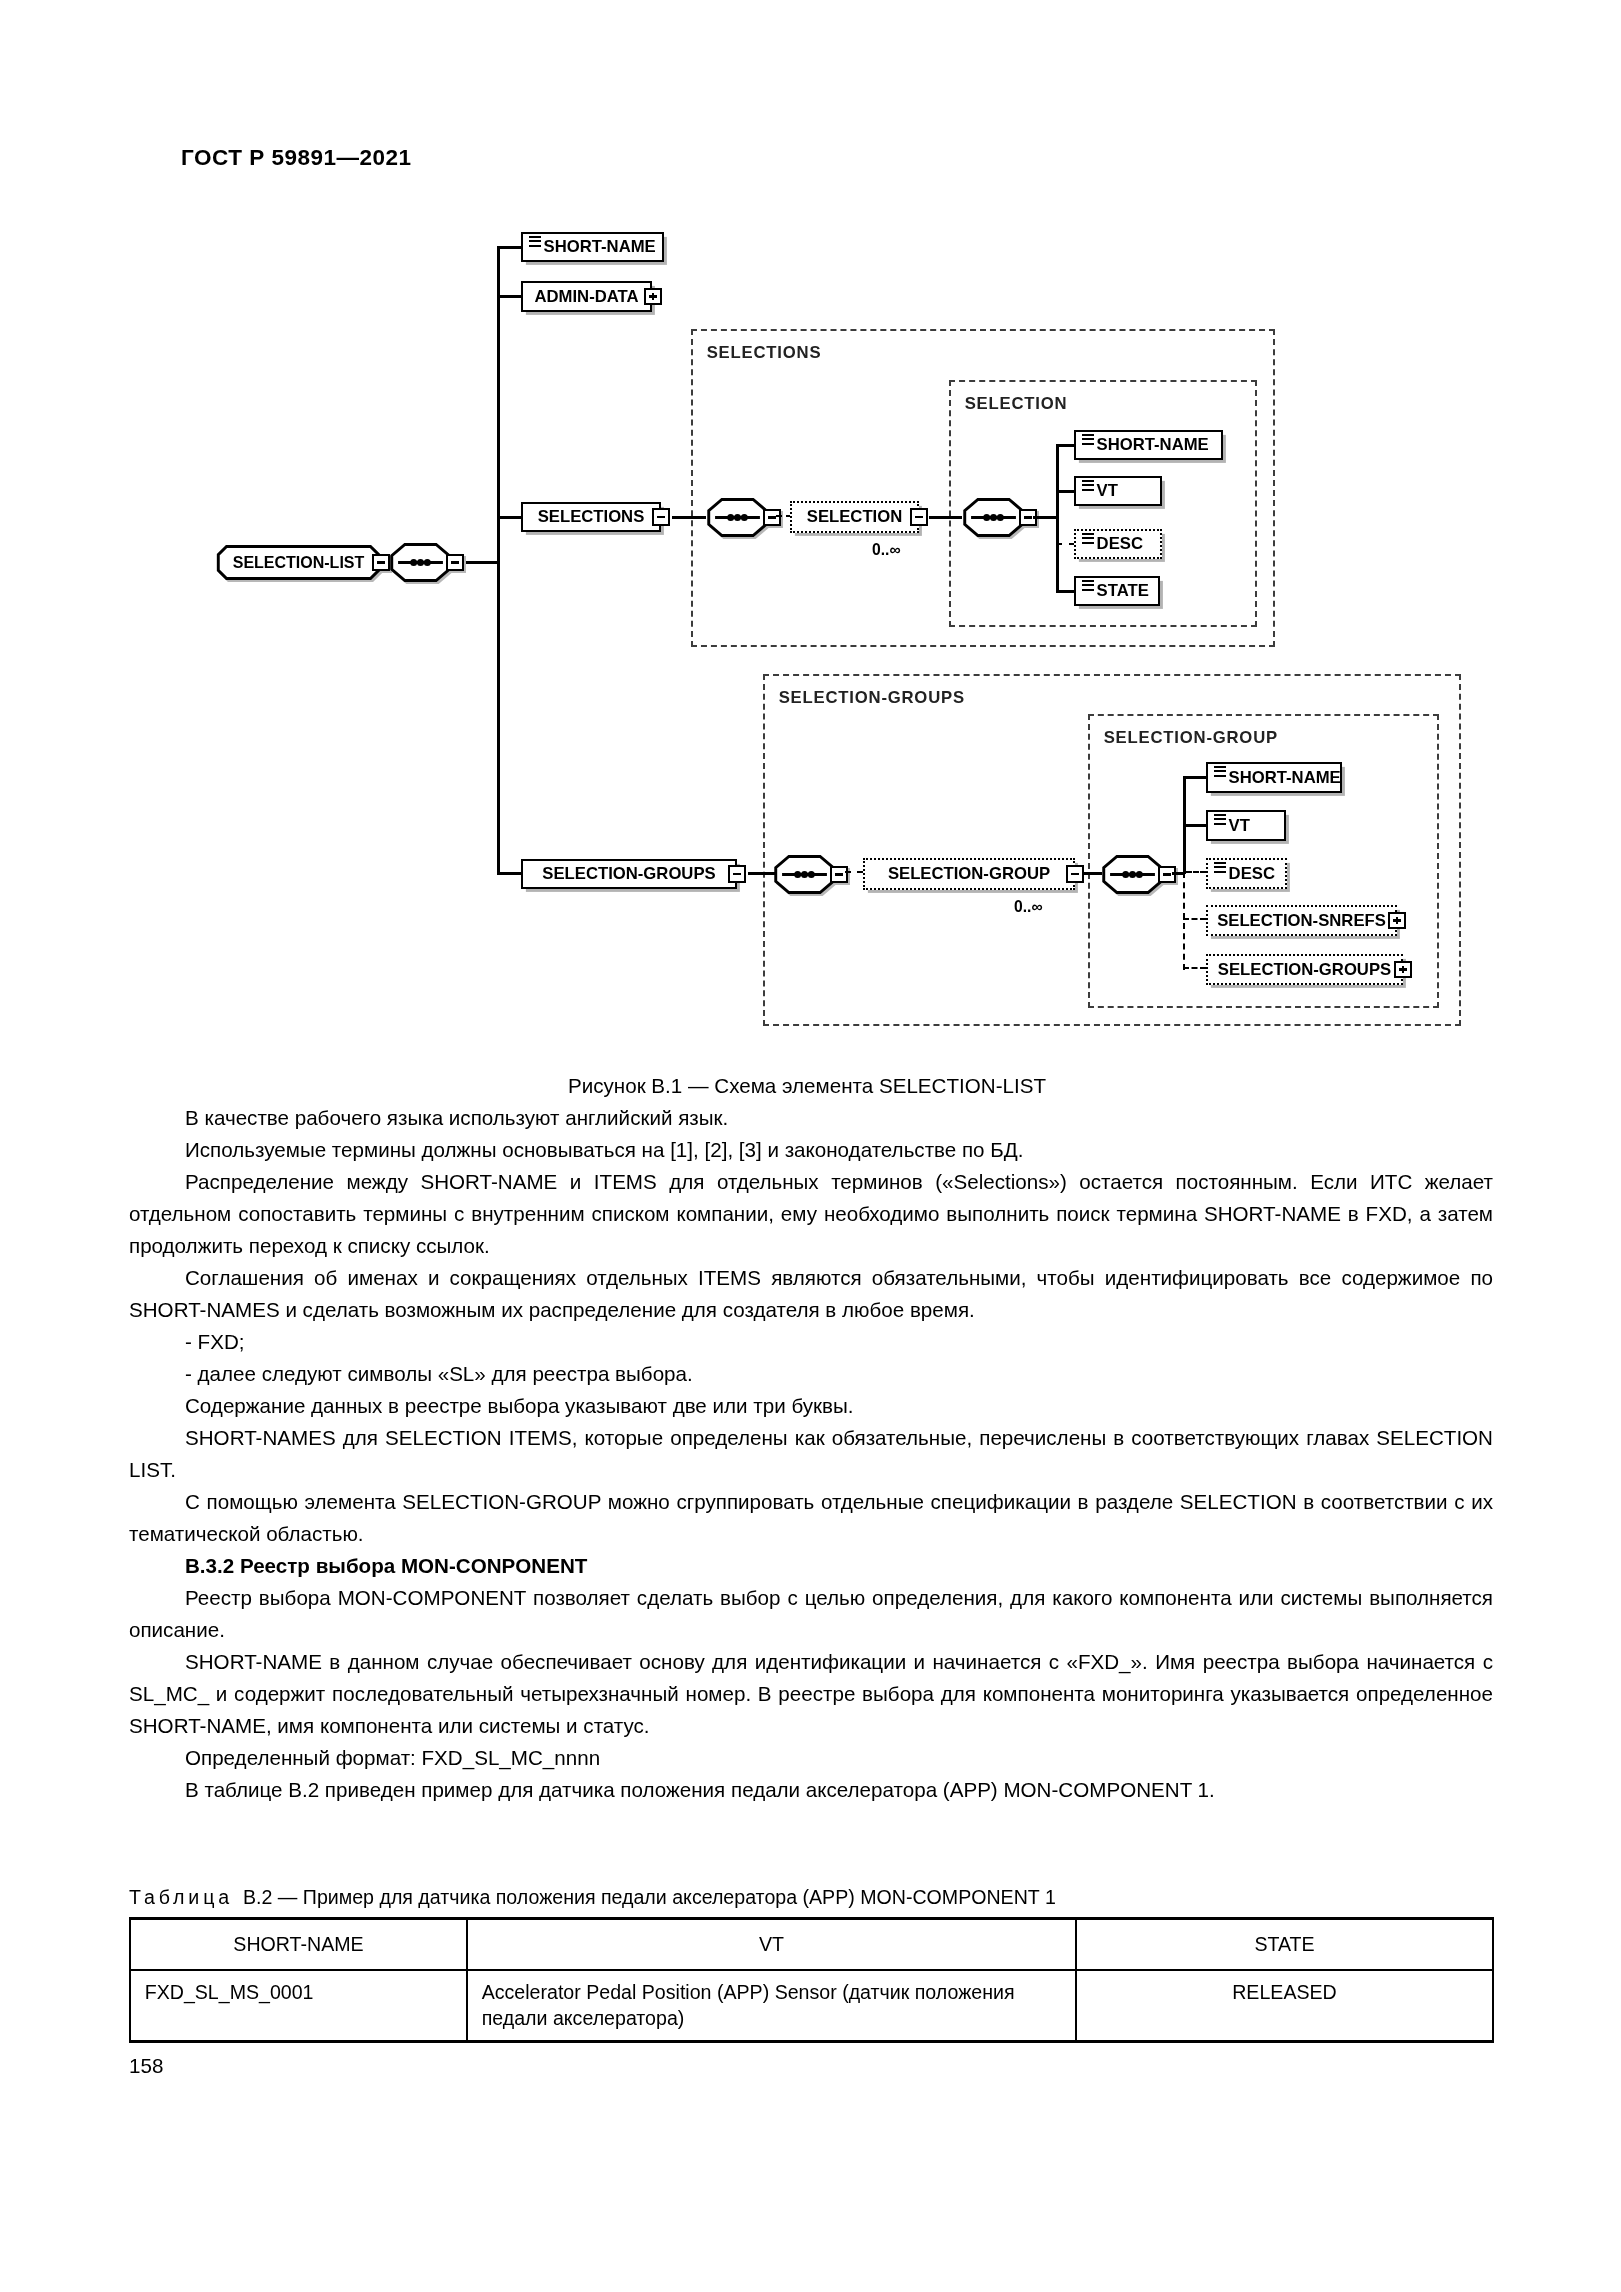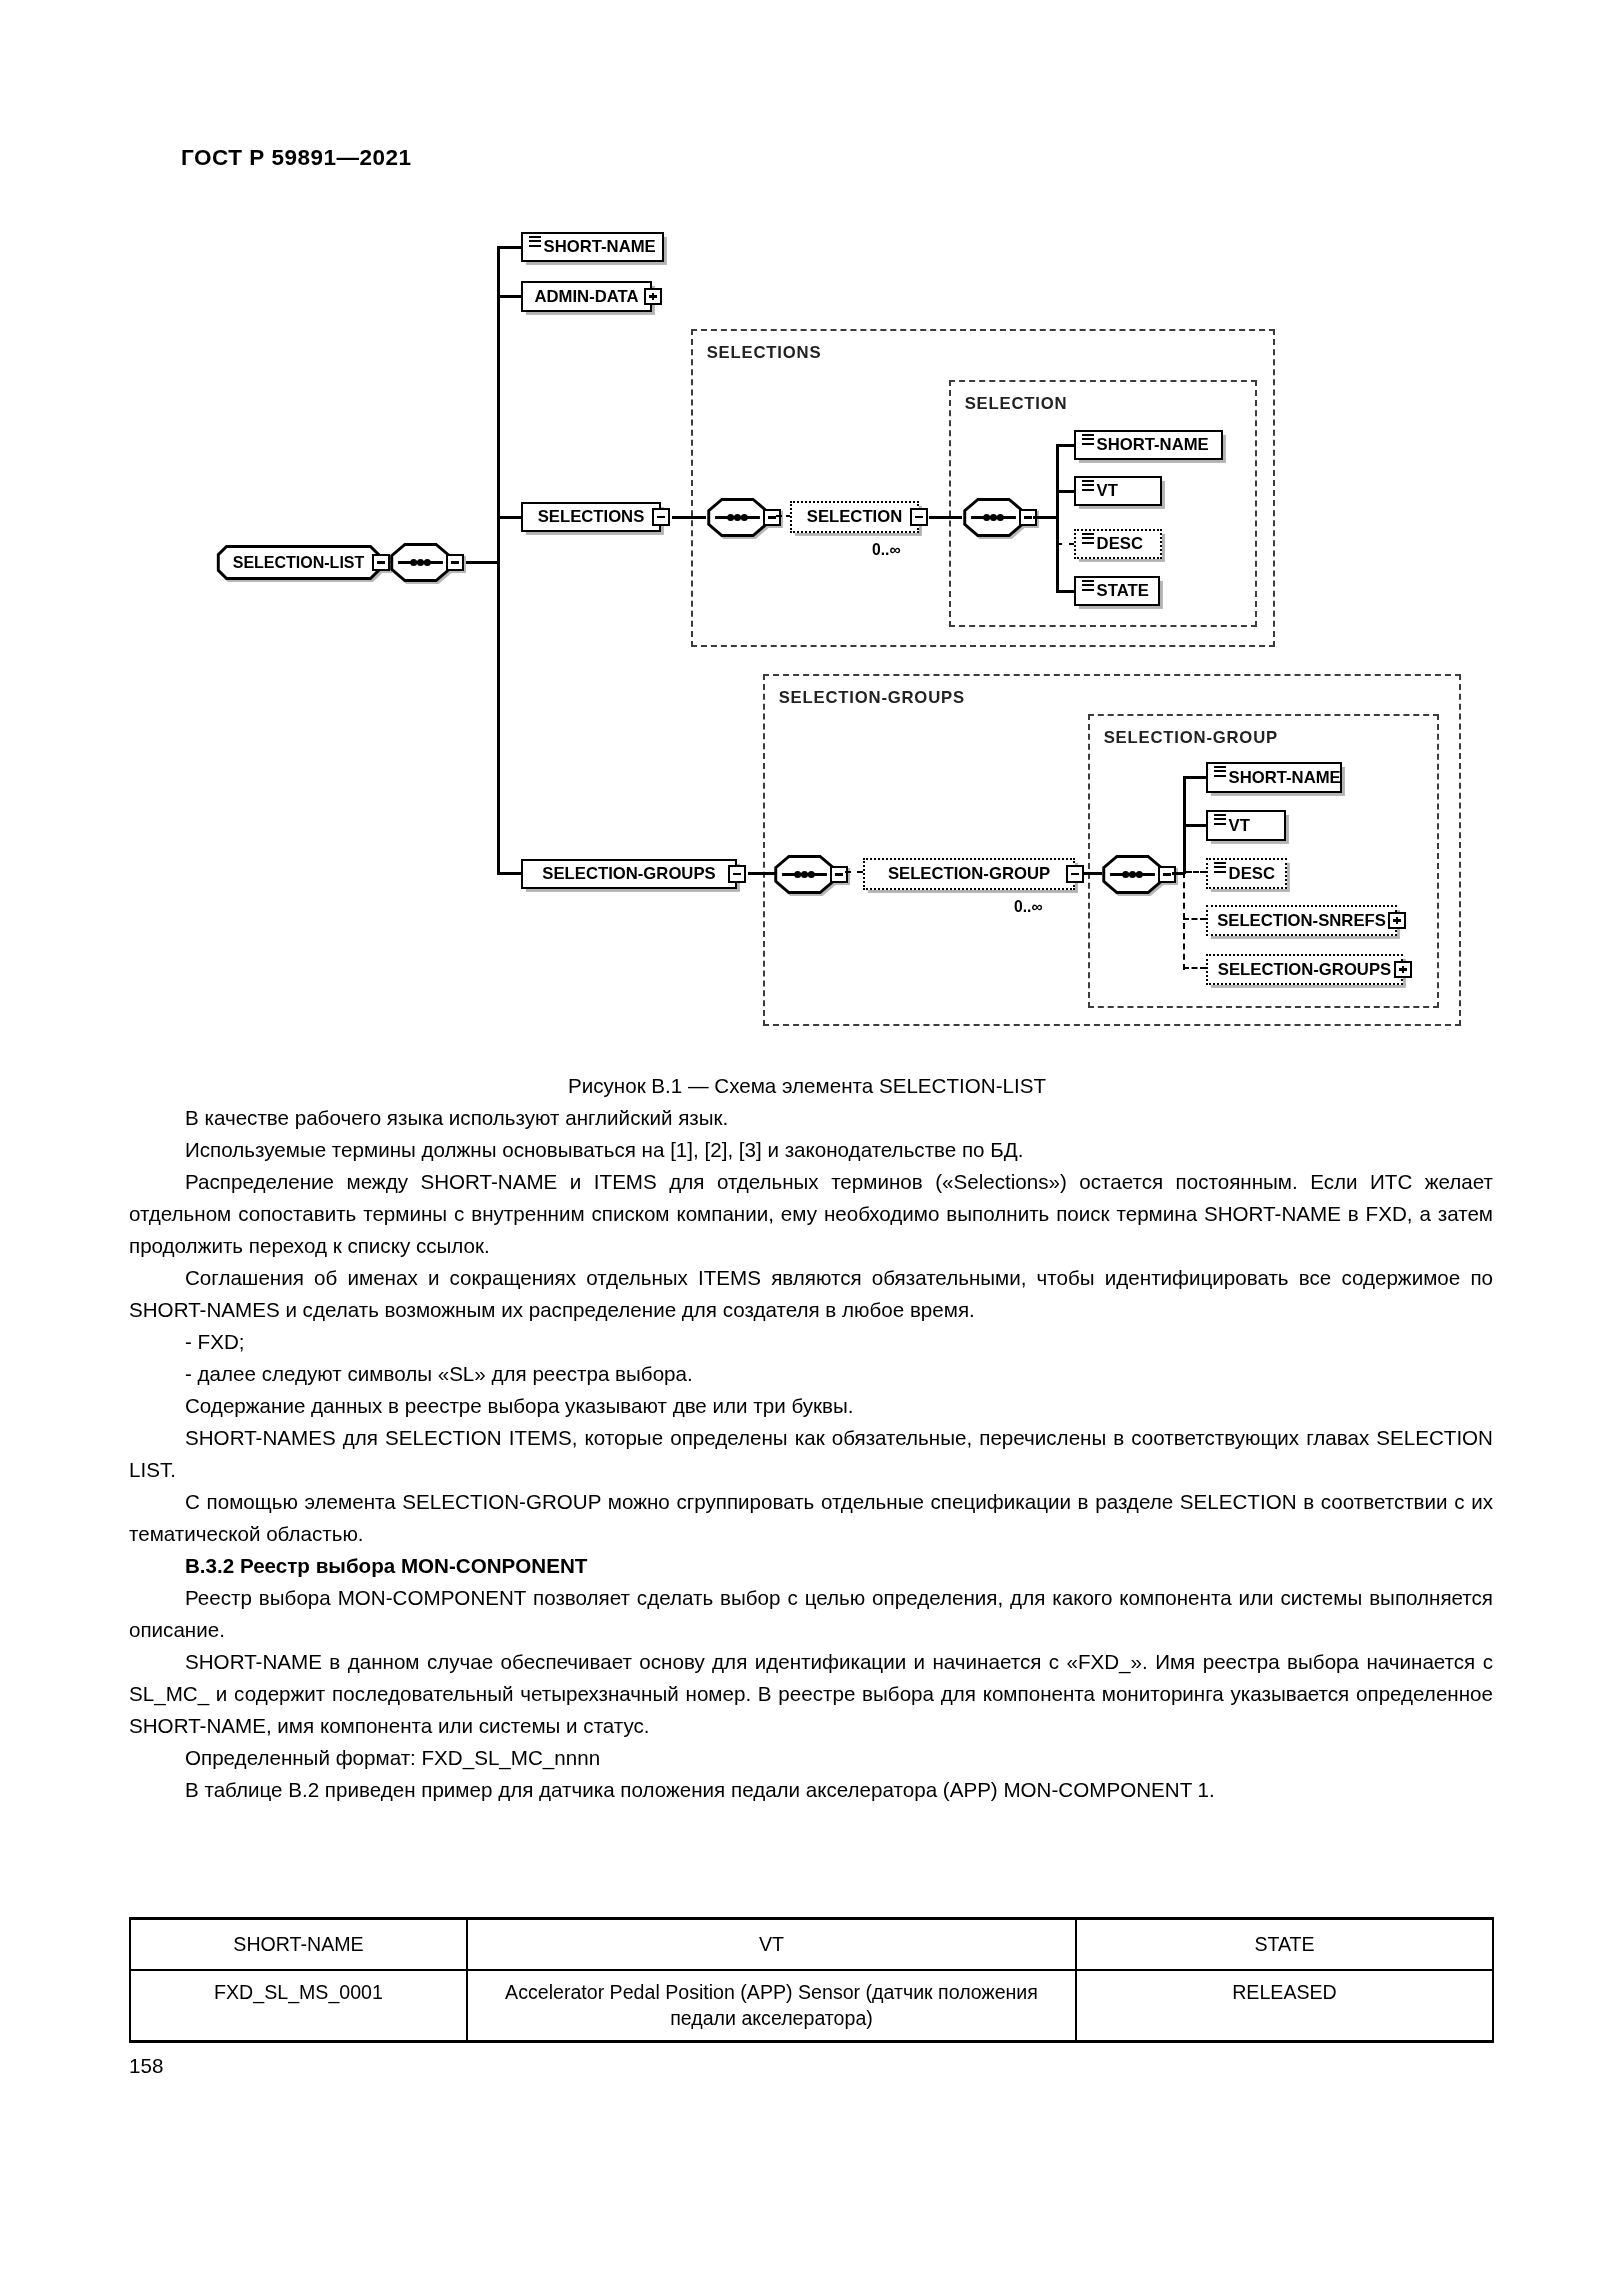--- a/index.html
+++ b/index.html
@@ -42,21 +42,21 @@
   .body-text{position:absolute;left:129px;top:1102px;width:1364px;}
   .body-text p{margin:0;font-size:20.6px;line-height:32px;text-align:justify;text-indent:56px;}
   .body-text p.h{font-weight:bold;text-align:left;}
 
   
   .tbl-caption{position:absolute;left:129px;top:1886px;width:1364px;font-size:19.6px;}
   .tbl-caption .tword{letter-spacing:3.9px;margin-right:9.8px;}
   .data-table{position:absolute;left:129px;top:1917px;width:1364px;border-collapse:collapse;
               table-layout:fixed;font-size:19.6px;}
   .data-table{border-top:3.9px solid #000;border-bottom:3.9px solid #000;}
-  .data-table th,.data-table td{border:2px solid #000;border-top:none;border-bottom:none;text-align:center;}
+  .data-table th,.data-table td{border:2px solid #000;border-top:none;border-bottom:none;}
   .data-table th{border-bottom:2px solid #000;font-weight:normal;text-align:center;
                  height:45px;padding:2px 7.8px;}
   .data-table td{vertical-align:top;padding:7.8px 13.7px;line-height:26.5px;}
   .data-table td.c{text-align:center;}
   .data-table tr,.data-table th:first-child,.data-table td:first-child{border-left:2px solid #000;}
   .data-table th:last-child,.data-table td:last-child{border-right:2px solid #000;}
 </style>
 </head>
 <body>
 
@@ -251,20 +251,23 @@
     <p>Содержание данных в реестре выбора указывают две или три буквы.</p>
     <p>SHORT-NAMES для SELECTION ITEMS, которые определены как обязательные, перечислены в соответствующих главах SELECTION LIST.</p>
     <p>С помощью элемента SELECTION-GROUP можно сгруппировать отдельные спецификации в разделе SELECTION в соответствии с их тематической областью.</p>
     <p class="h">В.3.2 Реестр выбора MON-CONPONENT</p>
     <p>Реестр выбора MON-COMPONENT позволяет сделать выбор с целью определения, для какого компонента или системы выполняется описание.</p>
     <p>SHORT-NAME в данном случае обеспечивает основу для идентификации и начинается с «FXD_». Имя реестра выбора начинается с SL_MC_ и содержит последовательный четырехзначный номер. В реестре выбора для компонента мониторинга указывается определенное SHORT-NAME, имя компонента или системы и статус.</p>
     <p>Определенный формат: FXD_SL_MC_nnnn</p>
     <p>В таблице В.2 приведен пример для датчика положения педали акселератора (APP) MON-COMPONENT 1.</p>
   </div>
 
+  <div class="tbl-caption">
+    <span class="tword">Таблица</span><span>В.2 — Пример для датчика положения педали акселератора (APP) MON-COMPONENT 1</span>
+  </div>
 
   <table class="data-table">
     <colgroup>
         <col style="width:337px;">
         <col style="width:609px;">
         <col style="width:417px;">
       </colgroup>
     <thead>
       <tr>
         <th>SHORT-NAME</th>

